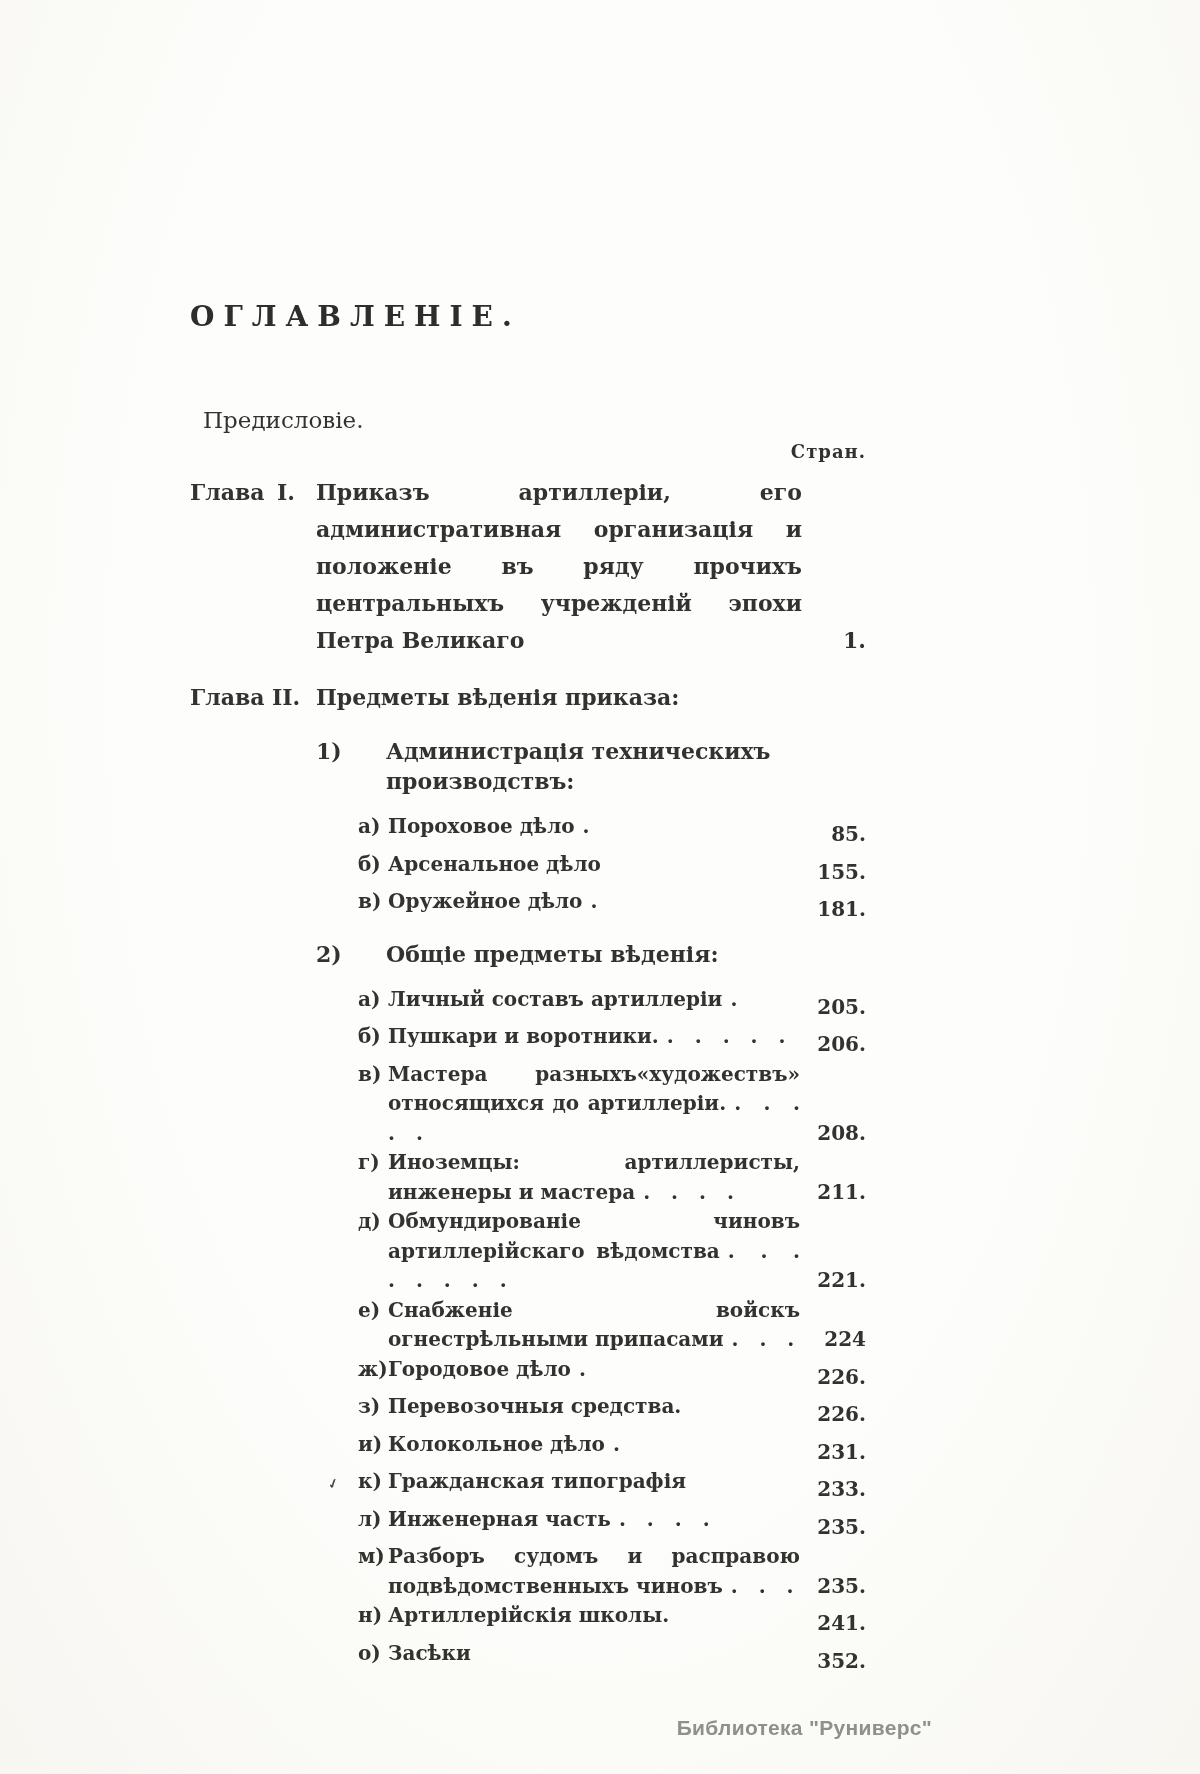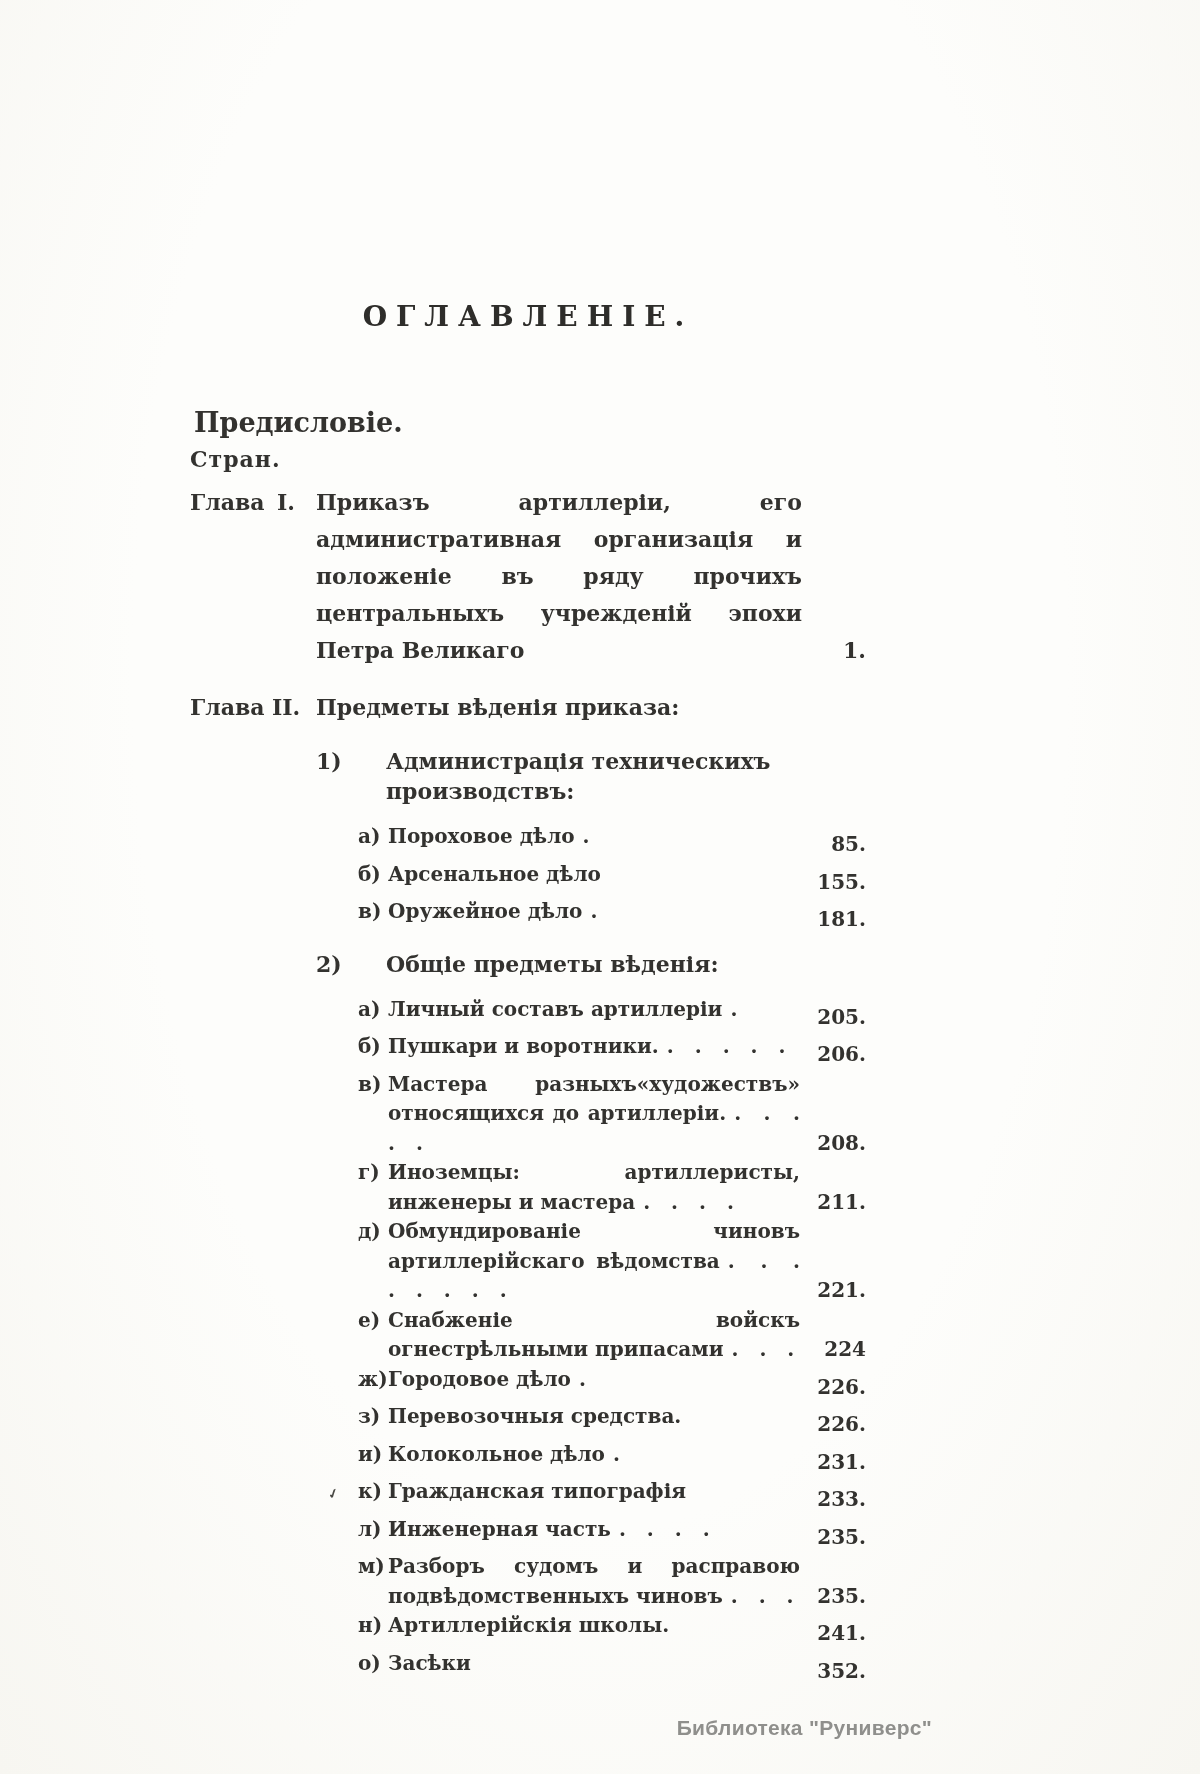--- a/index.html
+++ b/index.html
@@ -14,33 +14,34 @@
     color: #33322f;
   }
   .content {
     position: absolute;
     left: 190px;
     top: 300px;
     width: 676px;
   }
   .title {
     margin: 0 0 74px 0;
-    text-align: center;
+    text-align: left;
     font-size: 28px;
     font-weight: bold;
     letter-spacing: 9px;
     color: #2e2d2a;
   }
   .preface {
-    font-size: 27px;
-    font-weight: bold;
-    margin: 0 0 8px 4px;
+    font-size: 23px;
+    font-weight: normal;
+    margin: 0 0 8px 13px;
   }
   .pages-header {
-    font-size: 22px;
+    text-align: right;
+    font-size: 18px;
     font-weight: bold;
     letter-spacing: 1px;
     margin: 0 0 12px 0;
   }
   .chapter-row {
     display: flex;
     font-size: 22px;
     line-height: 37px;
     font-weight: bold;
     margin-bottom: 20px;

